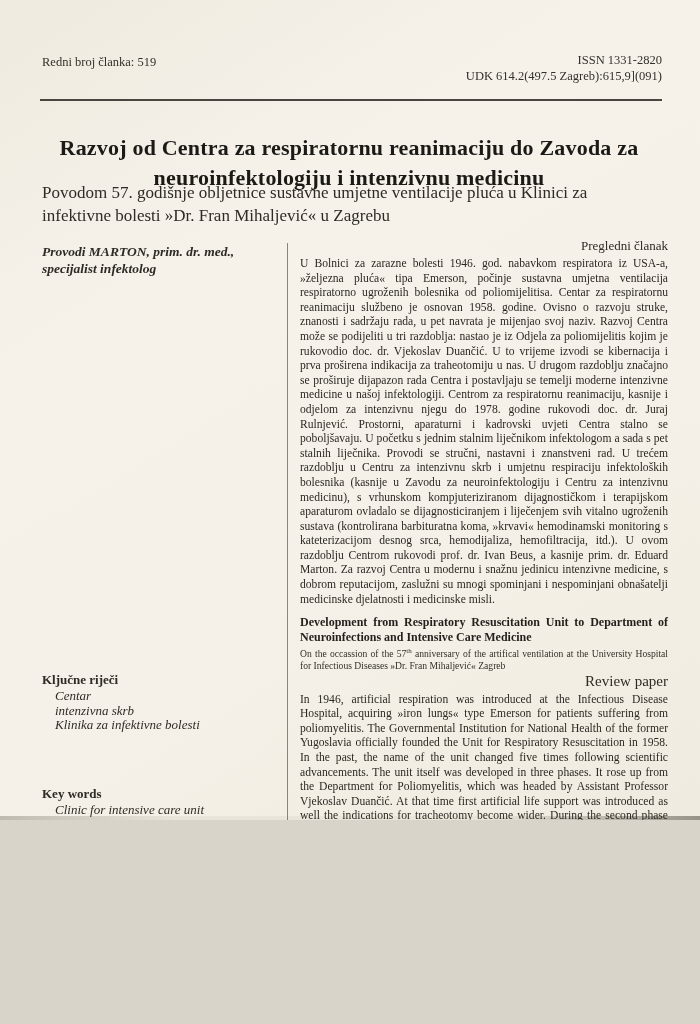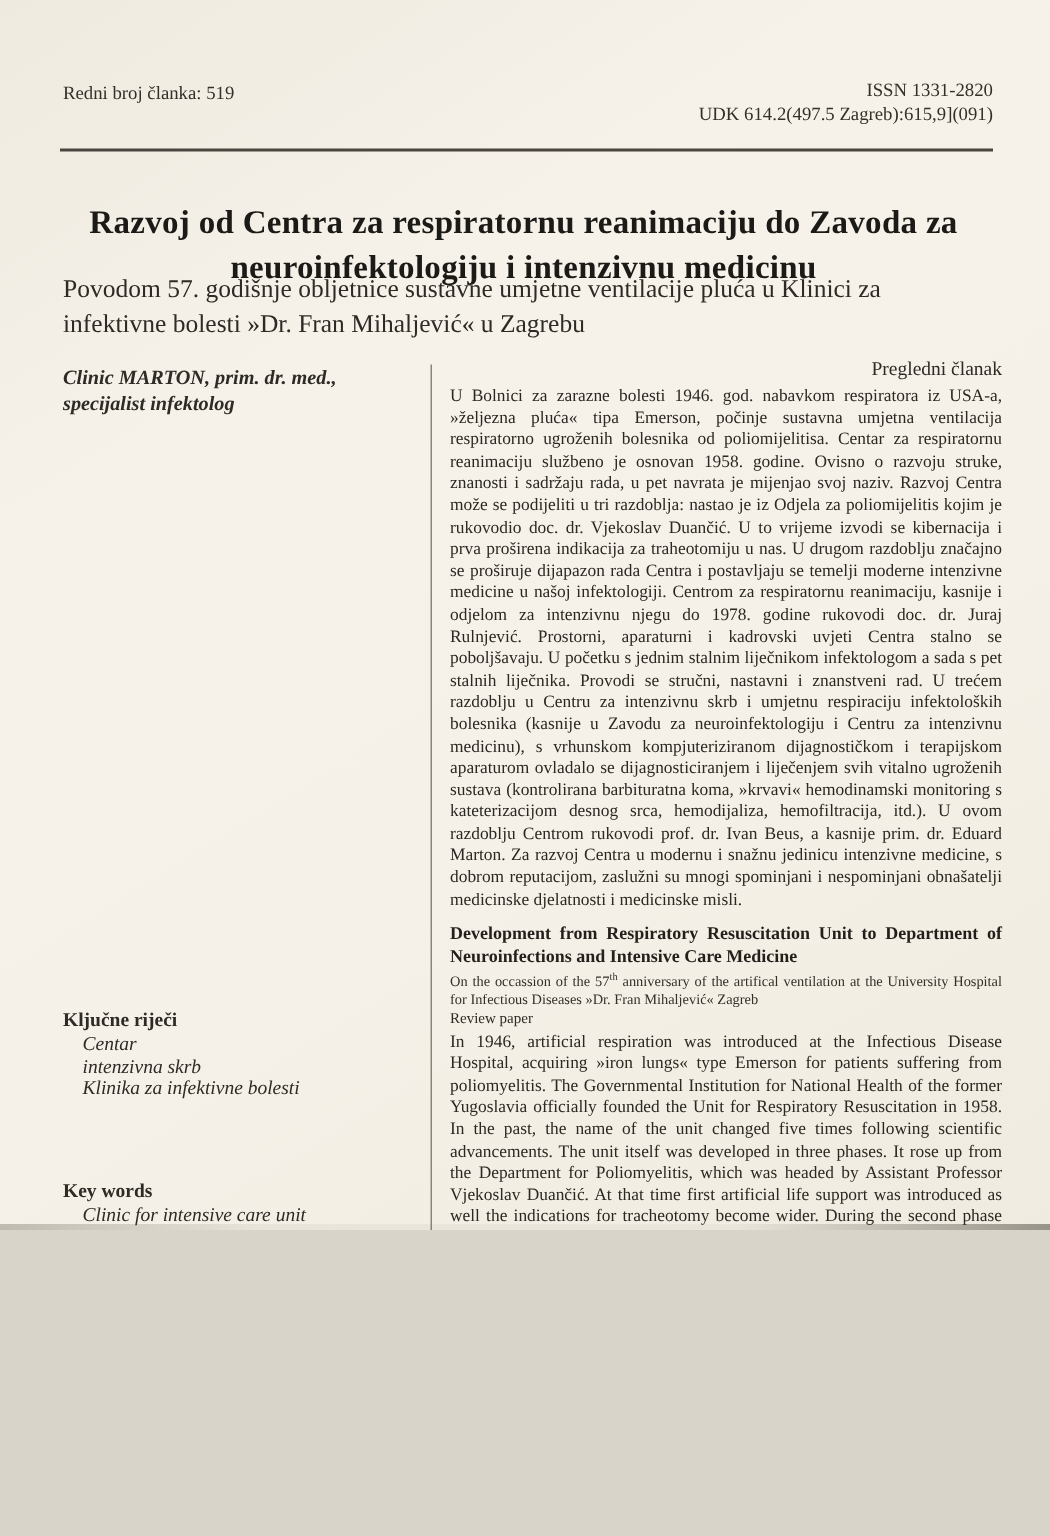--- a/index.html
+++ b/index.html
@@ -38,21 +38,21 @@
 
   .rightcol{position:absolute;left:300px;top:238px;width:368px;}
   .article-type{font-size:13px;text-align:right;margin:0 0 3px 0;color:#2e2b26;}
   .abstract{font-size:11.6px;line-height:14.6px;text-align:justify;margin:0;color:#2b2823;}
   .en-heading{
     font-size:12px;font-weight:bold;line-height:14.8px;text-align:justify;
     margin:8px 0 1px 0;color:#231f1b;
   }
   .occasion{font-size:9.6px;line-height:11.8px;text-align:justify;margin:0;color:#33302a;}
   .occasion sup{font-size:7px;vertical-align:super;}
-  .review-paper{font-size:10px;margin:1px 0 3px 0;color:#2e2b26;}
+  .review-paper{font-size:15px;text-align:right;margin:1px 0 3px 0;color:#2e2b26;}
 
   .kw-block{position:absolute;left:42px;width:235px;font-size:13px;color:#2e2b26;}
   .kw-hr{top:672px;}
   .kw-en{top:786px;}
   .kw-head{font-weight:bold;line-height:15px;margin-bottom:2px;}
   .kw-item{font-style:italic;line-height:14.5px;padding-left:13px;}
 
   .dates{position:absolute;left:42px;top:861px;width:235px;font-size:13px;line-height:14.5px;color:#2e2b26;}
   .date-row b{font-weight:bold;}
   .date-gap{height:10px;}
@@ -72,21 +72,21 @@
     <div>ISSN 1331-2820</div>
     <div>UDK 614.2(497.5 Zagreb):615,9](091)</div>
   </div>
 
   <div class="rule"></div>
 
   <h1 class="title">Razvoj od Centra za respiratornu reanimaciju do Zavoda za neuroinfektologiju i intenzivnu medicinu</h1>
   <div class="subtitle">Povodom 57. godišnje obljetnice sustavne umjetne ventilacije pluća u Klinici za infektivne bolesti »Dr. Fran Mihaljević« u Zagrebu</div>
 
   <div class="author">
-    <div>Clinic MARTON, prim. dr. med.,</div>
+    <div>Provodi MARTON, prim. dr. med.,</div>
     <div>specijalist infektolog</div>
   </div>
 
   <div class="vdivider"></div>
 
   <div class="rightcol">
     <div class="article-type">Pregledni članak</div>
 
     <p class="abstract">U Bolnici za zarazne bolesti 1946. god. nabavkom respiratora iz USA-a, »željezna pluća« tipa Emerson, počinje sustavna umjetna ventilacija respiratorno ugroženih bolesnika od poliomijelitisa. Centar za respiratornu reanimaciju službeno je osnovan 1958. godine. Ovisno o razvoju struke, znanosti i sadržaju rada, u pet navrata je mijenjao svoj naziv. Razvoj Centra može se podijeliti u tri razdoblja: nastao je iz Odjela za poliomijelitis kojim je rukovodio doc. dr. Vjekoslav Duančić. U to vrijeme izvodi se kibernacija i prva proširena indikacija za traheotomiju u nas. U drugom razdoblju značajno se proširuje dijapazon rada Centra i postavljaju se temelji moderne intenzivne medicine u našoj infektologiji. Centrom za respiratornu reanimaciju, kasnije i odjelom za intenzivnu njegu do 1978. godine rukovodi doc. dr. Juraj Rulnjević. Prostorni, aparaturni i kadrovski uvjeti Centra stalno se poboljšavaju. U početku s jednim stalnim liječnikom infektologom a sada s pet stalnih liječnika. Provodi se stručni, nastavni i znanstveni rad. U trećem razdoblju u Centru za intenzivnu skrb i umjetnu respiraciju infektoloških bolesnika (kasnije u Zavodu za neuroinfektologiju i Centru za intenzivnu medicinu), s vrhunskom kompjuteriziranom dijagnostičkom i terapijskom aparaturom ovladalo se dijagnosticiranjem i liječenjem svih vitalno ugroženih sustava (kontrolirana barbituratna koma, »krvavi« hemodinamski monitoring s kateterizacijom desnog srca, hemodijaliza, hemofiltracija, itd.). U ovom razdoblju Centrom rukovodi prof. dr. Ivan Beus, a kasnije prim. dr. Eduard Marton. Za razvoj Centra u modernu i snažnu jedinicu intenzivne medicine, s dobrom reputacijom, zaslužni su mnogi spominjani i nespominjani obnašatelji medicinske djelatnosti i medicinske misli.</p>
 

